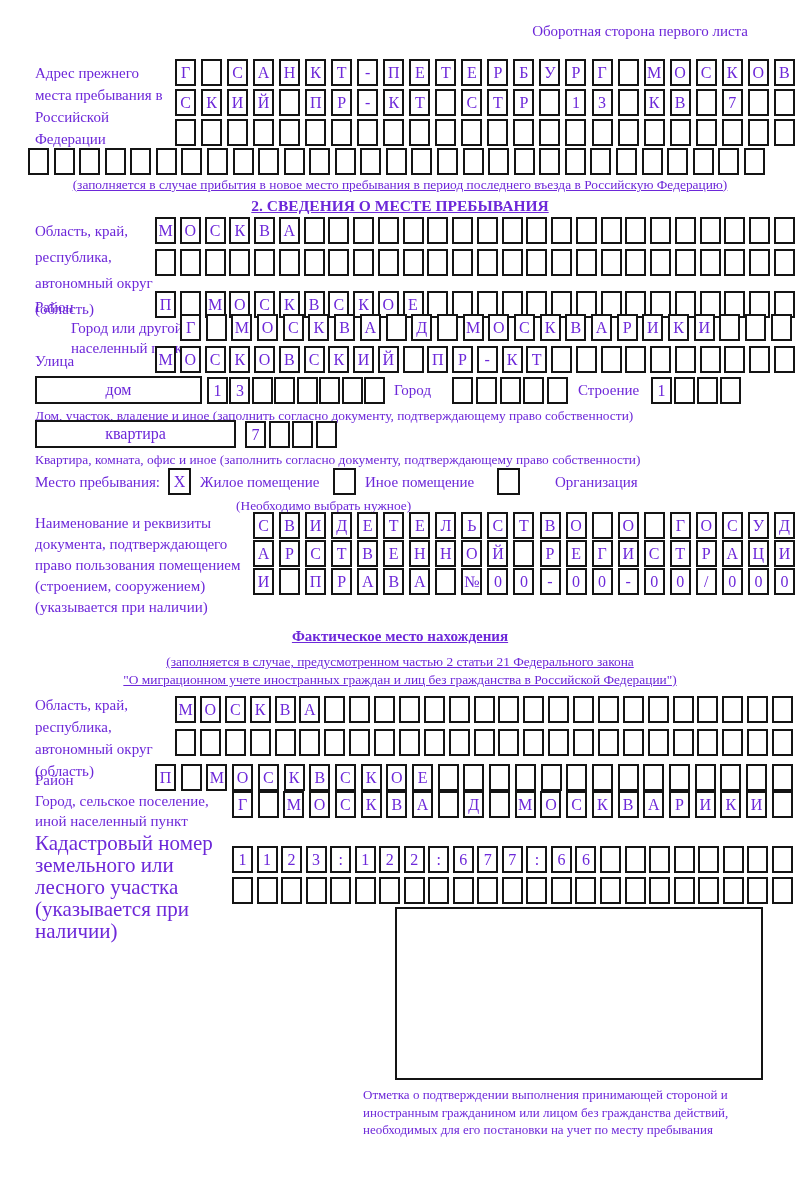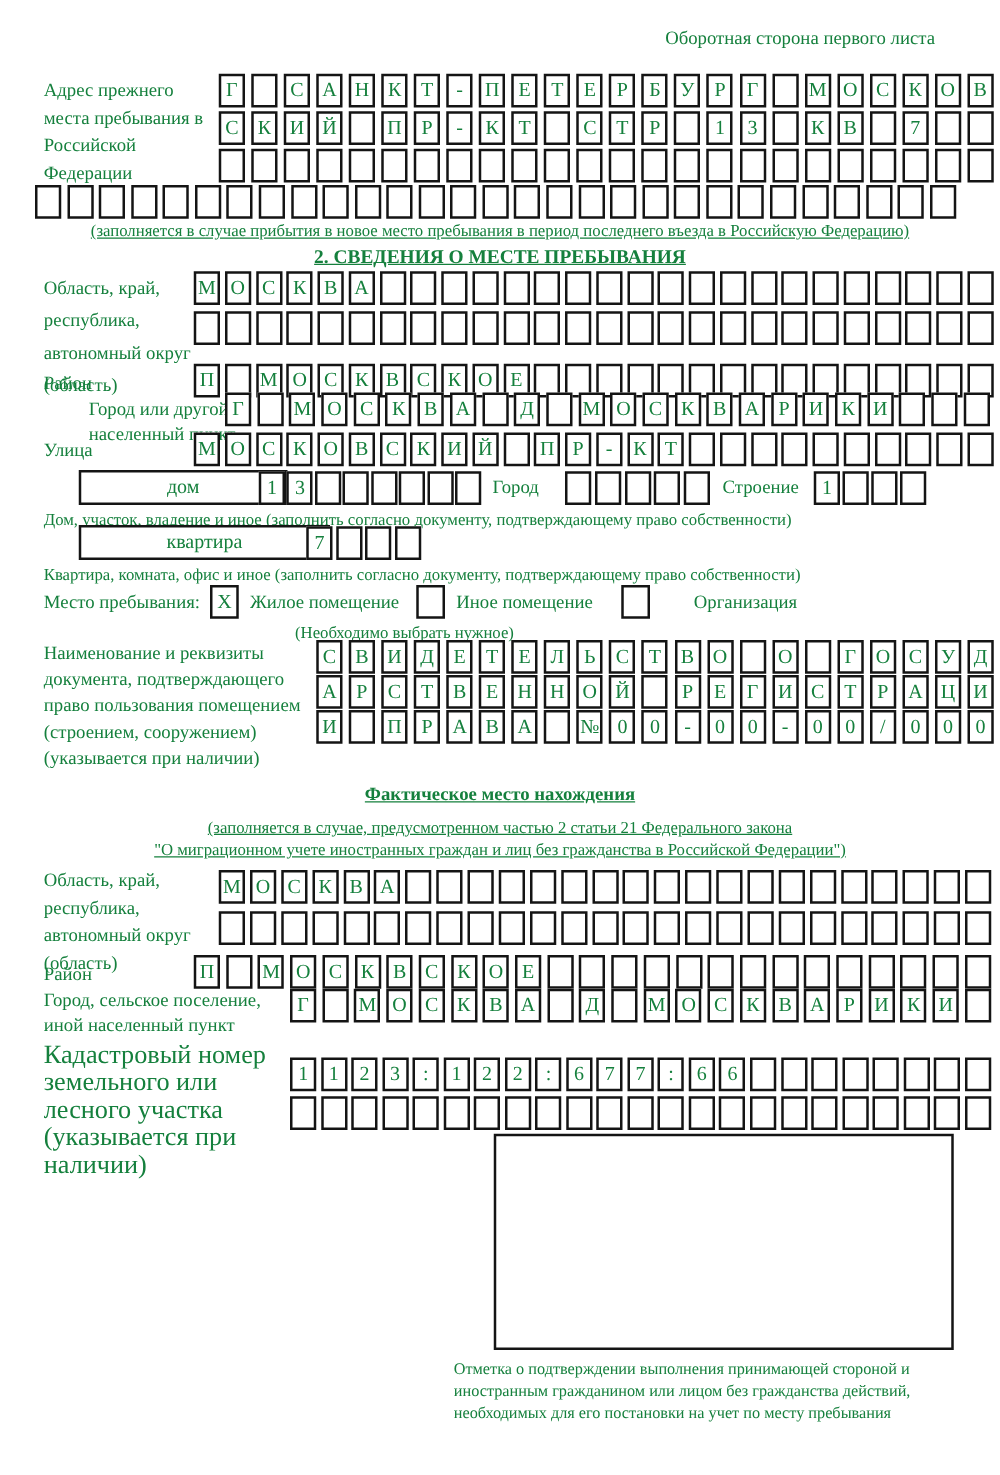--- a/index.html
+++ b/index.html
@@ -1,33 +1,32 @@
 <!DOCTYPE html>
 <html><head>
 <meta charset="utf-8">
 <style>
   * { margin:0; padding:0; box-sizing:border-box; }
   html,body { background:#ffffff; }
   .page {
     position:relative; width:800px; height:1180px; margin:0 auto;
-    background:#ffffff; color:#15803d; overflow:hidden;
+    background:#ffffff; color:#6d28d9; overflow:hidden;
     font-family:"Liberation Serif","DejaVu Serif",serif;
   }
   .abs { position:absolute; }
   .boxrow { display:flex; justify-content:space-between; }
   .cbox {
     flex:none; width:21px; height:27px; border:2px solid #141414;
     display:flex; align-items:center; justify-content:center;
     font-size:16px; line-height:1; background:#fff;
   }
   .widebox {
     border:2px solid #141414; background:#fff;
     display:flex; align-items:center; justify-content:center;
     font-size:16px;
-    margin-left:28px;
   }
   .checkbox {
     width:23px; height:27px; border:2px solid #141414; background:#fff;
     display:flex; align-items:center; justify-content:center;
     font-size:16px;
   }
   .lbl   { font-size:15px; line-height:22px; }
   .lbl26 { font-size:15px; line-height:26px; }
   .cap   { font-size:13.4px; line-height:17px; }
   .center{ width:800px; left:0; text-align:center;text-decoration:underline; }

